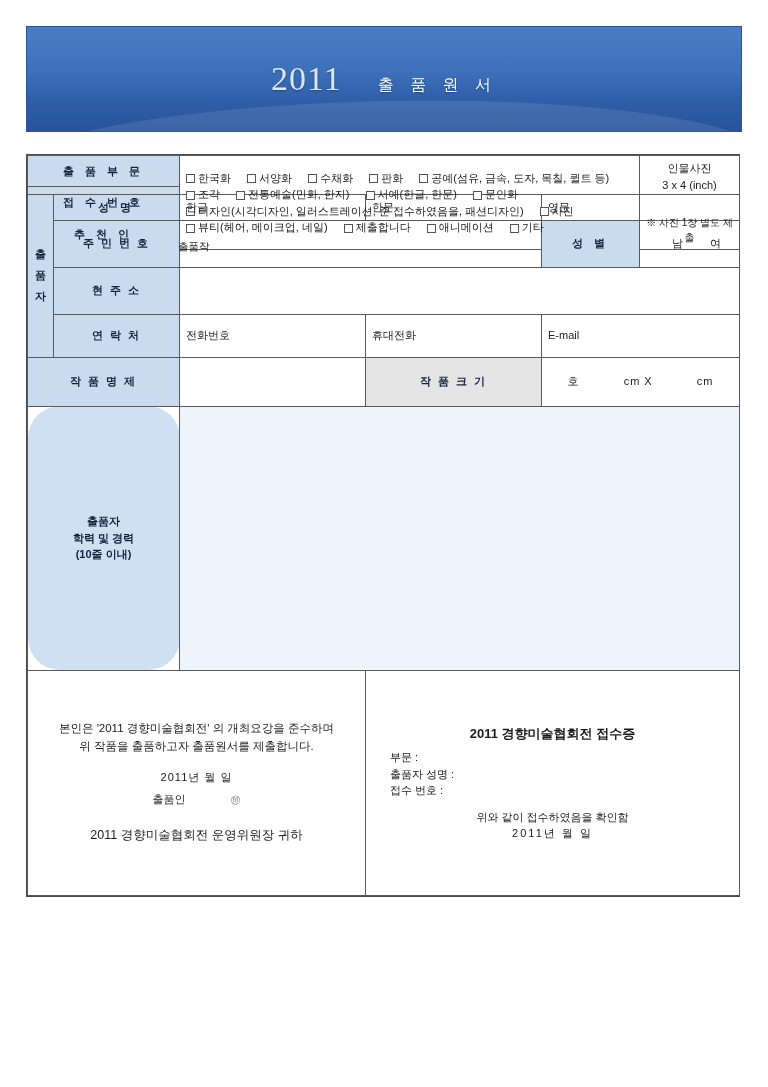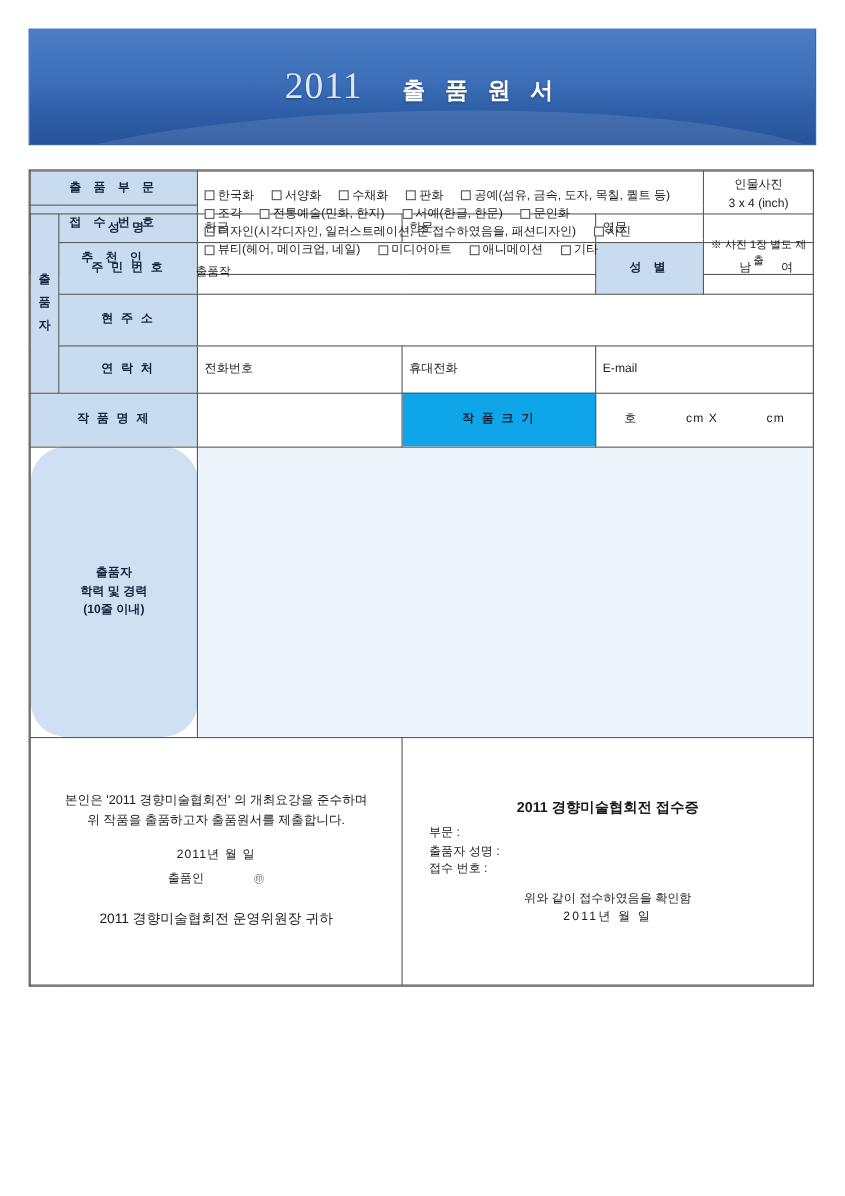--- a/index.html
+++ b/index.html
@@ -60,22 +60,22 @@
     letter-spacing: 1px;
     color: #dbe6f6;
   }
   .banner-title {
     font-family: "Liberation Serif", serif;
     font-size: 42px;
     font-weight: 700;
     letter-spacing: 1px;
   }
   .banner-sub {
-    font-size: 21px;
-    font-weight: 700;
+    font-size: 16px;
+    font-weight: 400;
     letter-spacing: 6px;
     margin-left: 26px;
     text-align: center;
   }
 
   
   .form-wrap {
     margin-top: 22px;
     border: 1px solid #4b4b4b;
     width: 714px;
@@ -158,21 +158,21 @@
     letter-spacing: 4px;
     color: #10243d;
   }
   .gender-opts {
     text-align: right;
     font-size: 11px;
     letter-spacing: 12px;
     padding-left: 18px;
   }
   .size-lbl {
-    background: #0ea5e9;
+    background: #e5e5e5;
     text-align: center;
     font-weight: 700;
     font-size: 13px;
     letter-spacing: 2px;
     color: #10243d;
   }
   .size-val {
     text-align: center;
     font-size: 11px;
     letter-spacing: 1px;
@@ -281,21 +281,21 @@
             <span class="chk"><span class="box"></span><span>전통예술(민화, 한지)</span></span>
             <span class="chk"><span class="box"></span><span>서예(한글, 한문)</span></span>
             <span class="chk"><span class="box"></span><span>문인화</span></span>
           </div>
           <div>
             <span class="chk"><span class="box"></span><span>디자인(시각디자인, 일러스트레이션, 준 접수하였음을, 패션디자인)</span></span>
             <span class="chk"><span class="box"></span><span>사진</span></span>
           </div>
           <div>
             <span class="chk"><span class="box"></span><span>뷰티(헤어, 메이크업, 네일)</span></span>
-            <span class="chk"><span class="box"></span><span>미디어아트</span></span>
+            <span class="chk"><span class="box"></span><span>제출합니다</span></span>
             <span class="chk"><span class="box"></span><span>애니메이션</span></span>
             <span class="chk"><span class="box"></span><span>기타</span></span>
           </div>
         </td>
         <td class="photo-cell" rowspan="3">
           <div>인물사진</div>
           <div>3 x 4 (inch)</div>
           <div class="photo-note">※ 사진 1장 별도 제출</div>
         </td>
       </tr>

